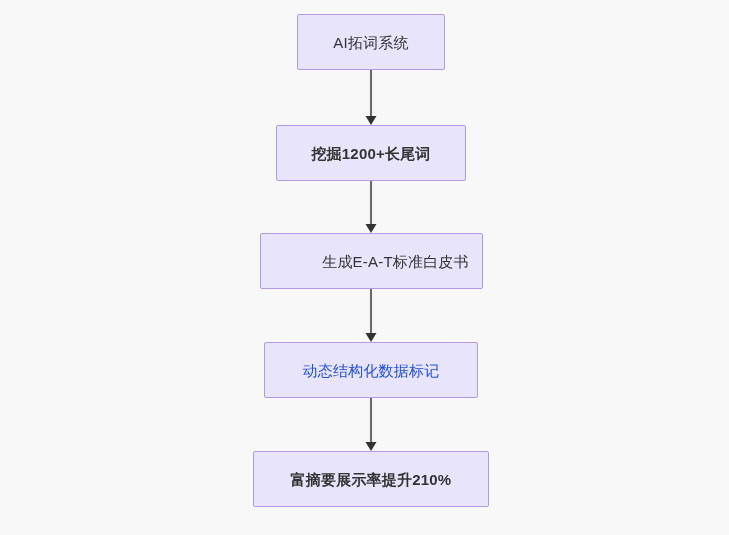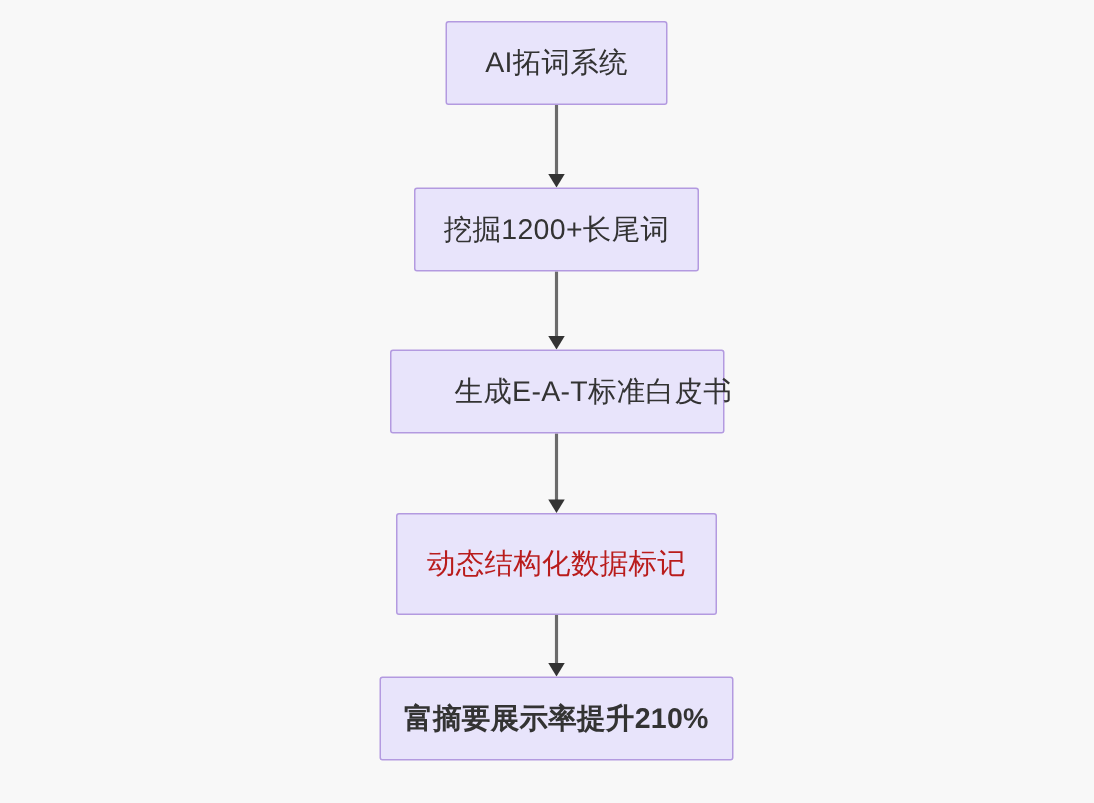--- a/index.html
+++ b/index.html
@@ -21,21 +21,21 @@
   .node {
     position: absolute;
     box-sizing: border-box;
     background: #e8e4fb;
     border: 1.6px solid #b39ae0;
     border-radius: 2px;
     display: flex;
     align-items: center;
     justify-content: center;
     color: #333333;
-    font-size: 19px;
+    font-size: 15px;
     line-height: 1;
     letter-spacing: 0.2px;
     white-space: nowrap;
     user-select: none;
   }
   .edge {
     position: absolute;
     width: 0;
     height: 0;
     overflow: visible;
@@ -79,26 +79,26 @@
   <div class="edge" style="left: 0px; top: 0px;">
     <svg width="729" height="535">
       <line class="edge-line" x1="371" y1="398" x2="371" y2="443" style="stroke: rgb(107, 107, 107);"></line>
       <polygon class="edge-head" points="365.5,442 376.5,442 371,451" style="fill: rgb(51, 51, 51);"></polygon>
     </svg>
   </div>
 
   <div class="node" style="left: 297px; top: 14px; width: 148px; height: 56px; background: rgb(232, 228, 251); border-color: rgb(179, 154, 224); color: rgb(51, 51, 51);">
     <span>AI拓词系统</span>
   </div>
-  <div class="node" style="left: 276px; top: 125px; width: 190px; height: 56px; background: rgb(232, 228, 251); border-color: rgb(179, 154, 224); color: rgb(51, 51, 51);">
+  <div class="node" style="left: 276px; top: 125px; width: 190px; height: 56px; background: rgb(232, 228, 251); border-color: rgb(179, 154, 224); color: rgb(51, 51, 51); font-weight: bold;">
     <span>挖掘1200+长尾词</span>
   </div>
   <div class="node" style="left: 260px; top: 233px; width: 223px; height: 56px; background: rgb(232, 228, 251); border-color: rgb(179, 154, 224); color: rgb(51, 51, 51); padding-left: 48px;">
     <span>生成E-A-T标准白皮书</span>
   </div>
-  <div class="node" style="left: 264px; top: 342px; width: 214px; height: 68px; background: rgb(232, 228, 251); border-color: rgb(179, 154, 224); color: #b91c1c; align-items: center;">
+  <div class="node" style="left: 264px; top: 342px; width: 214px; height: 56px; background: rgb(232, 228, 251); border-color: rgb(179, 154, 224); color: #1d4ed8; align-items: center;">
     <span>动态结构化数据标记</span>
   </div>
   <div class="node" style="left: 253px; top: 451px; width: 236px; height: 56px; background: rgb(232, 228, 251); border-color: rgb(179, 154, 224); color: rgb(51, 51, 51); font-weight: bold;">
     <span>富摘要展示率提升210%</span>
   </div>
 
 </div>
 
 </body></html>

